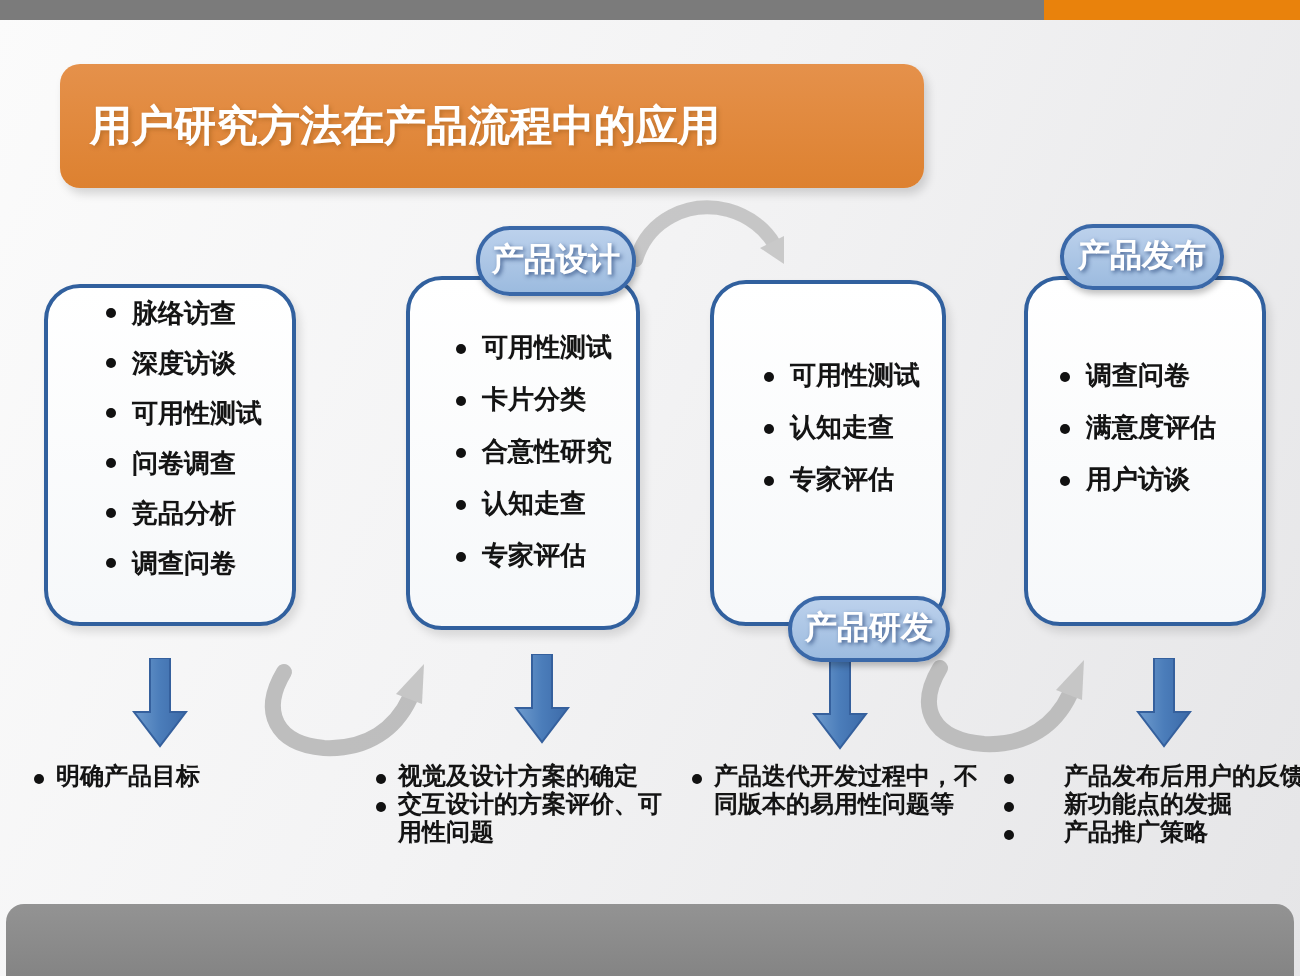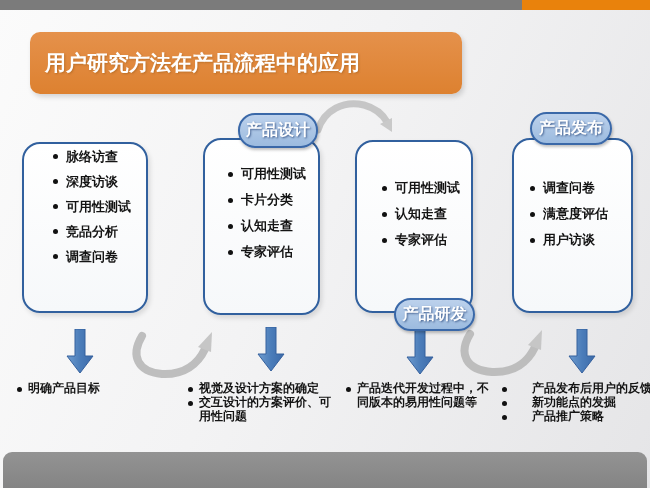--- a/index.html
+++ b/index.html
@@ -94,37 +94,45 @@
         <li>
           <span class="dot"></span>
           <span class="li-text">深度访谈</span>
         </li>
         <li>
           <span class="dot"></span>
           <span class="li-text">可用性测试</span>
         </li>
         <li>
           <span class="dot"></span>
+          <span class="li-text">问卷调查</span>
+        </li>
+        <li>
+          <span class="dot"></span>
           <span class="li-text">竞品分析</span>
         </li>
         <li>
           <span class="dot"></span>
           <span class="li-text">调查问卷</span>
         </li>
       </ul>
   </div>
   <div class="mbox b2">
     <ul class="methods">
         <li>
           <span class="dot"></span>
           <span class="li-text">可用性测试</span>
         </li>
         <li>
           <span class="dot"></span>
           <span class="li-text">卡片分类</span>
+        </li>
+        <li>
+          <span class="dot"></span>
+          <span class="li-text">合意性研究</span>
         </li>
         <li>
           <span class="dot"></span>
           <span class="li-text">认知走查</span>
         </li>
         <li>
           <span class="dot"></span>
           <span class="li-text">专家评估</span>
         </li>
       </ul>

